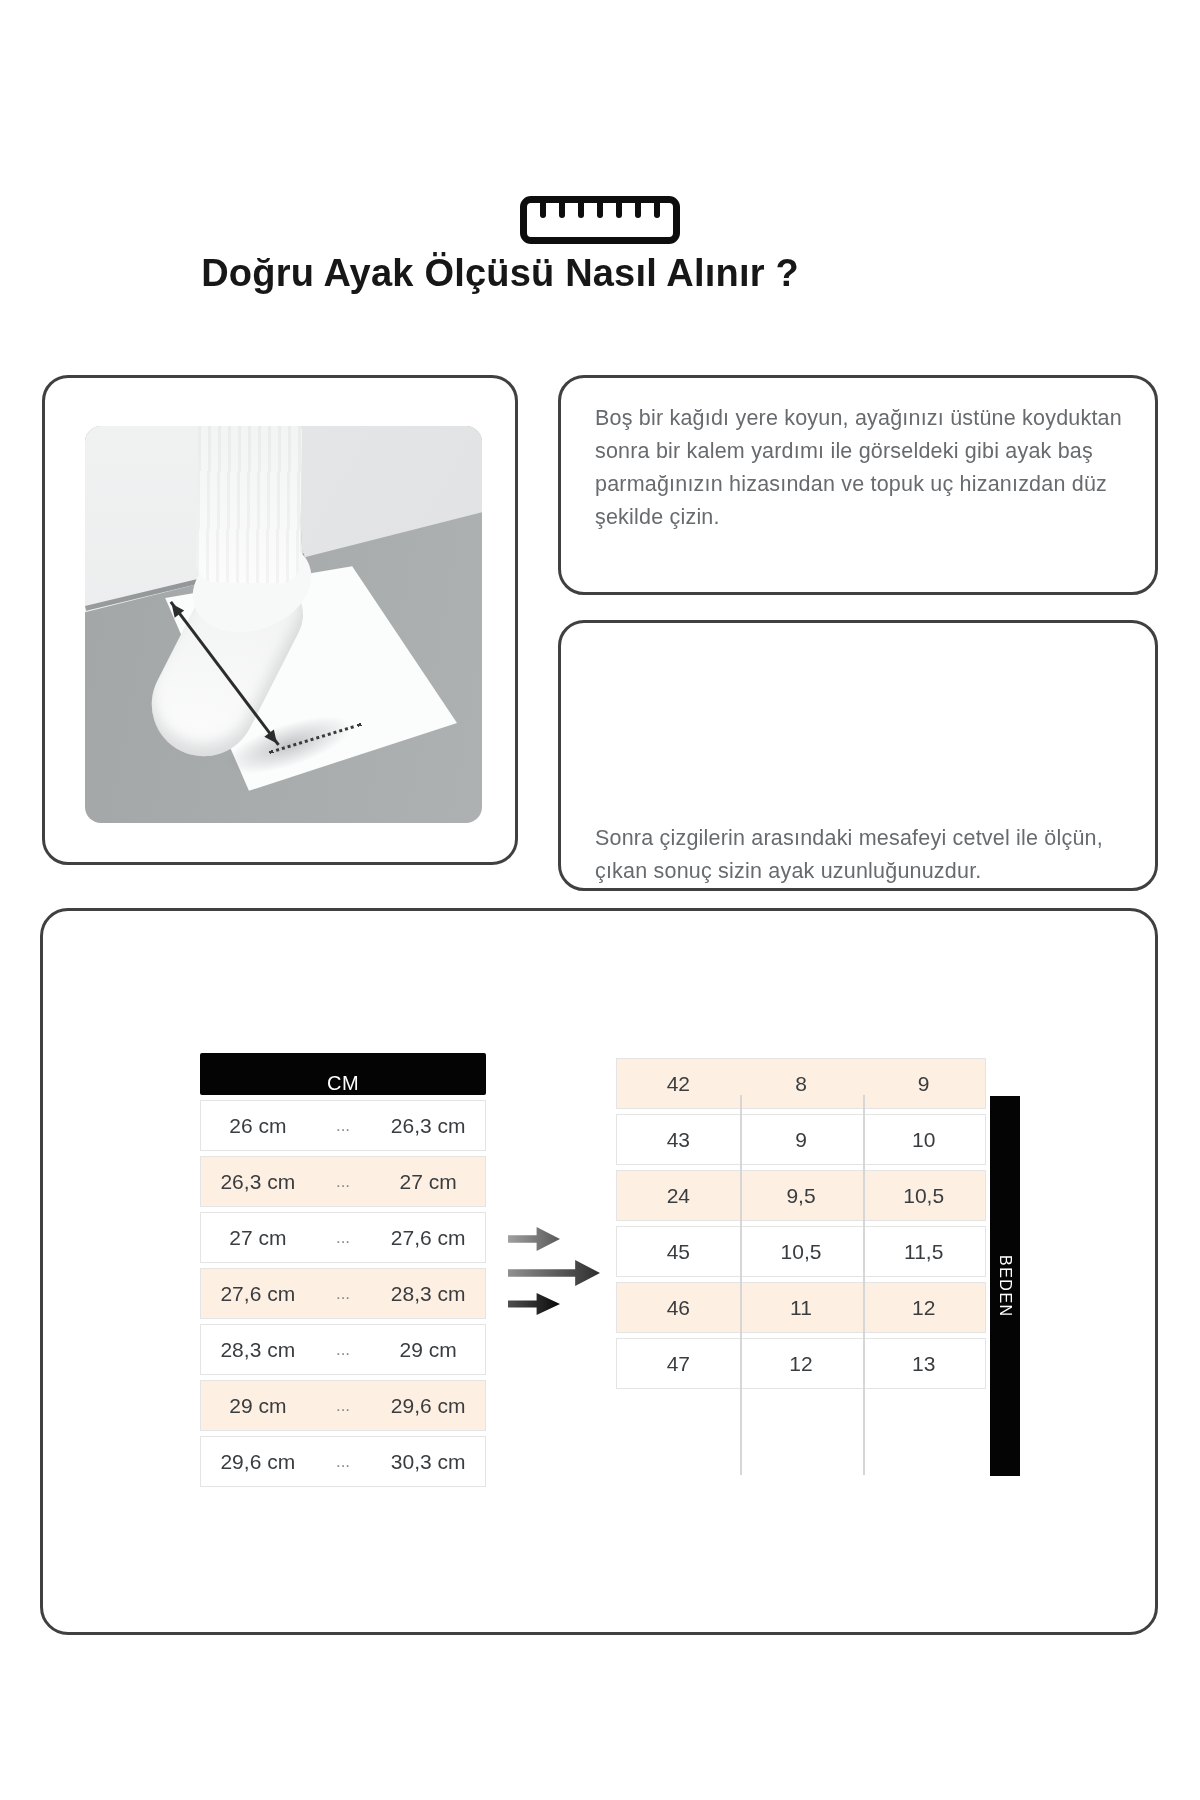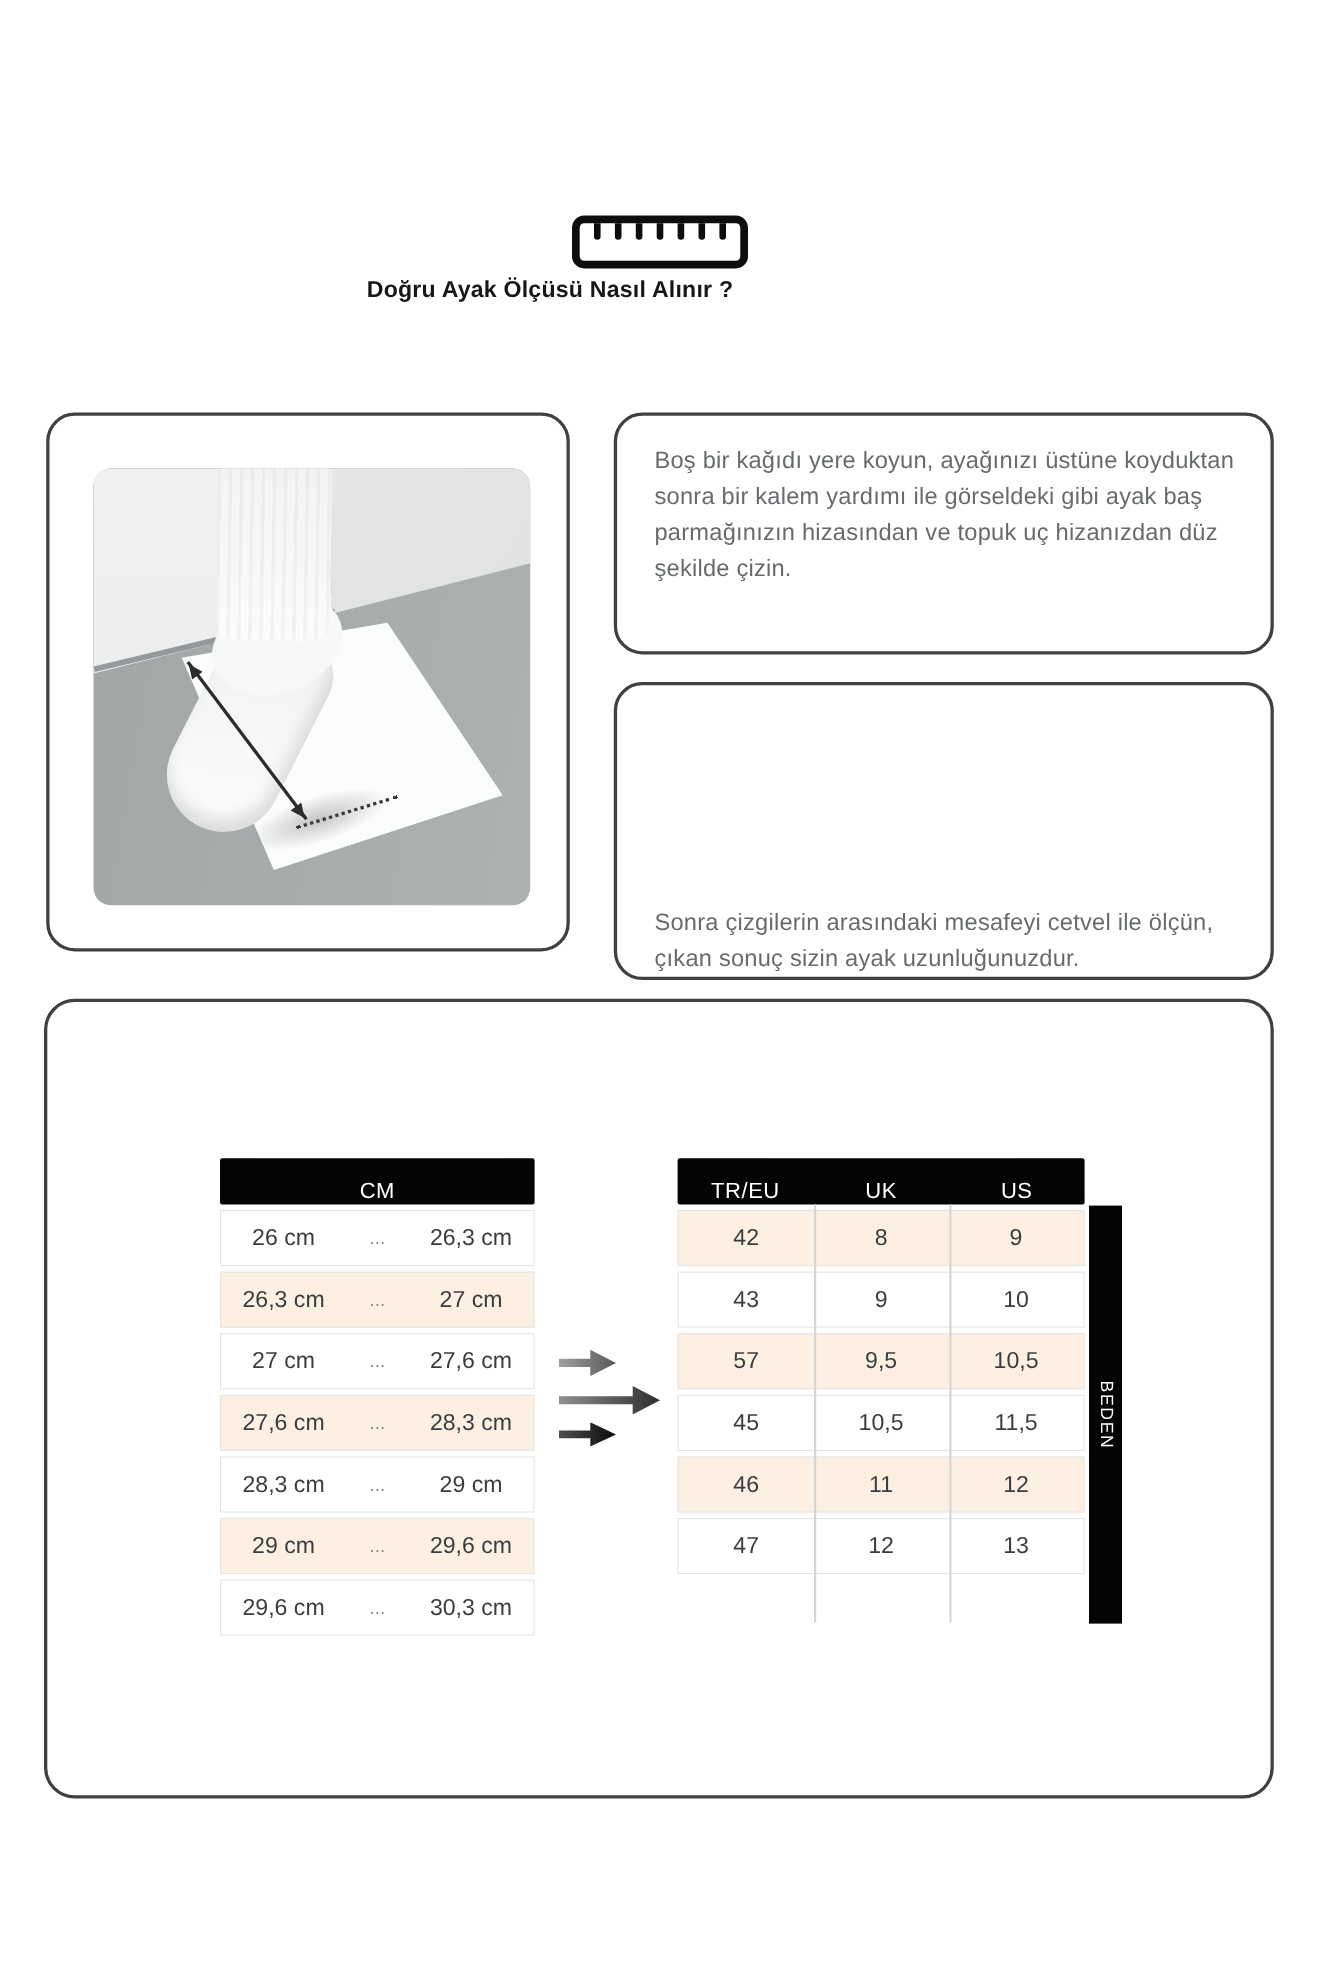--- a/index.html
+++ b/index.html
@@ -6,21 +6,21 @@
   body{font-family:"Liberation Sans", sans-serif; -webkit-font-smoothing:antialiased;}
   #page{position:relative;width:1200px;height:1800px;background:#fff;overflow:hidden;}
 
   
   .ruler{position:absolute;left:520px;top:196px;width:160px;height:48px;
          border:7px solid #0d0d0d;border-radius:11px;box-sizing:border-box;
          display:flex;justify-content:space-evenly;align-items:flex-start;background:#fff;}
   .ruler .tick{width:6px;height:15px;background:#0d0d0d;border-radius:0 0 3px 3px;}
 
   .main-title{position:absolute;left:0;top:252px;width:1000px;text-align:center;
-              font-size:21px;font-weight:700;color:#171717;letter-spacing:.2px;}
+              font-size:38px;font-weight:700;color:#171717;letter-spacing:.2px;}
 
   .card{position:absolute;background:#fff;border:3px solid #404040;border-radius:26px;box-sizing:border-box;}
   #photo-card{left:42px;top:375px;width:476px;height:490px;}
   #step1-card{left:558px;top:375px;width:600px;height:220px;padding:24px 24px 0 34px;}
   #step2-card{left:558px;top:620px;width:600px;height:271px;display:flex;align-items:flex-end;padding:0 24px 0 34px;}
   .step-text{font-size:21.5px;line-height:33px;color:#676b6e;letter-spacing:.2px;}
 
   
   #photo{position:absolute;left:40px;top:48px;width:397px;height:397px;border-radius:16px;overflow:hidden;
          background:linear-gradient(100deg,#a3a6a7,#aeb1b2);}
@@ -172,38 +172,33 @@
         </div>
     </div>
 
     <div class="arrows">
       <div class="arr arr1"></div>
       <div class="arr arr2"></div>
       <div class="arr arr3"></div>
     </div>
 
     <div class="tbl" id="size-table">
-      <div class="tbl-header" style="background: rgb(4, 4, 4);">
-          <div class="h">TR/EU</div>
-          <div class="h">UK</div>
-          <div class="h">US</div>
-        </div>
       <div>
           <div class="trow" style="background: rgb(253, 240, 227);">
             <span class="cell ">42</span>
             <span class="cell ">8</span>
             <span class="cell ">9</span>
           </div>
           <div class="trow">
             <span class="cell ">43</span>
             <span class="cell ">9</span>
             <span class="cell ">10</span>
           </div>
           <div class="trow" style="background: rgb(253, 240, 227);">
-            <span class="cell ">57</span>
+            <span class="cell ">24</span>
             <span class="cell ">9,5</span>
             <span class="cell ">10,5</span>
           </div>
           <div class="trow">
             <span class="cell ">45</span>
             <span class="cell ">10,5</span>
             <span class="cell ">11,5</span>
           </div>
           <div class="trow" style="background: rgb(253, 240, 227);">
             <span class="cell ">46</span>

